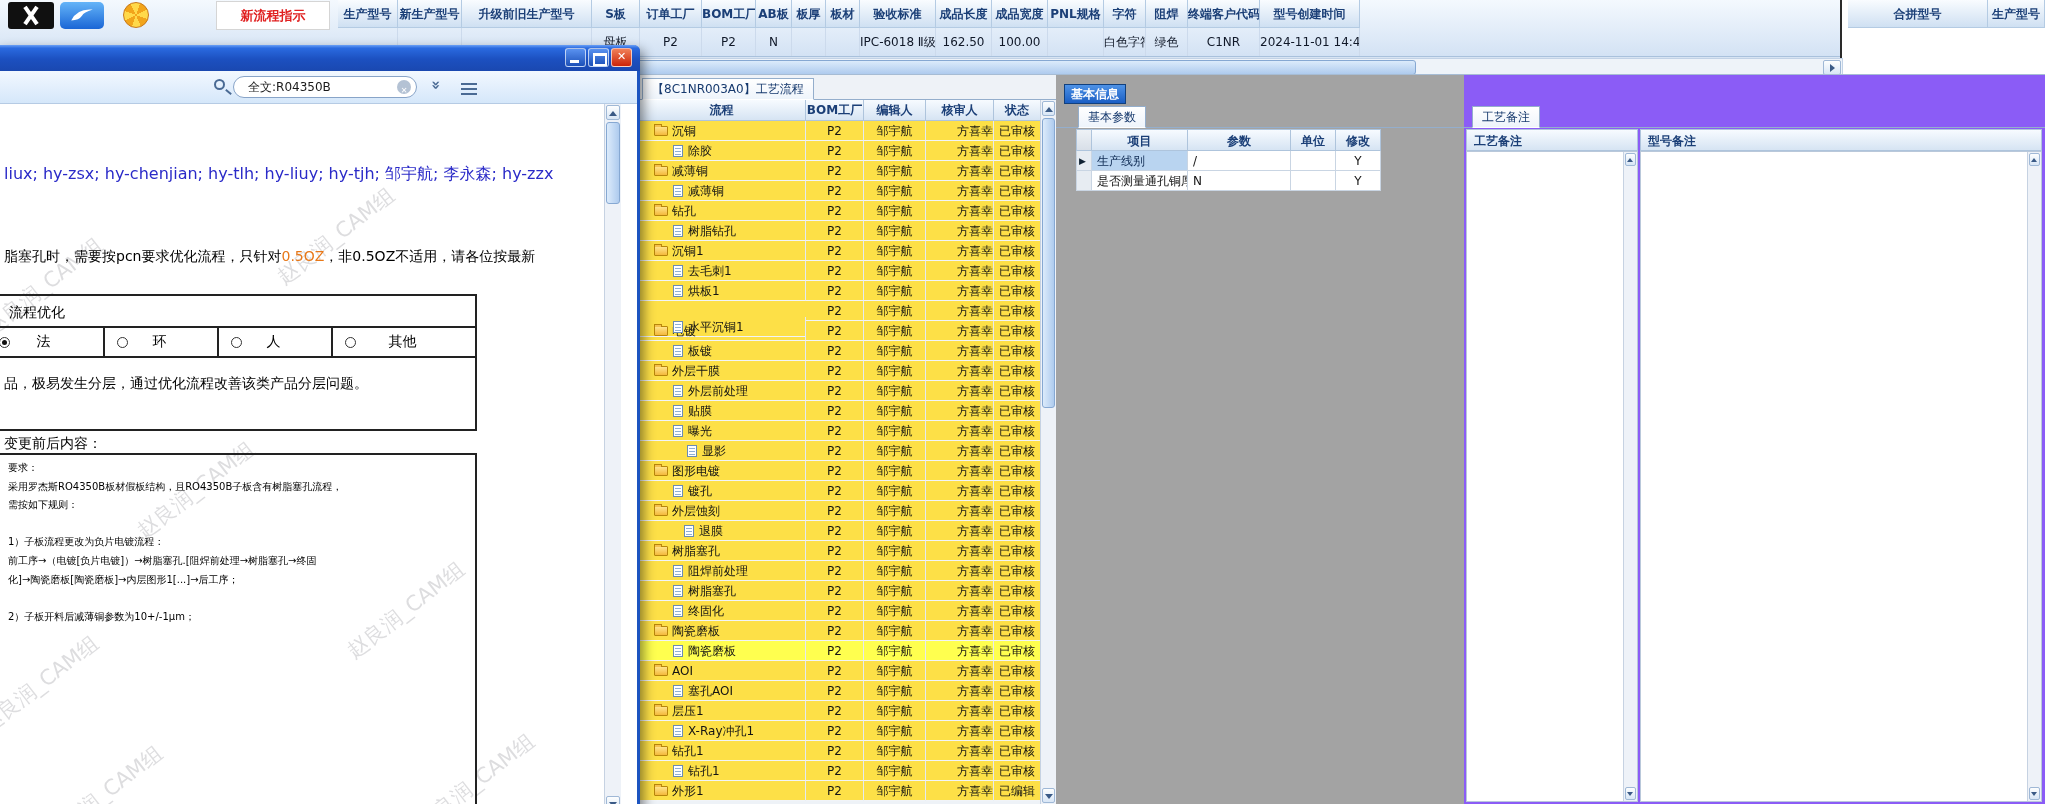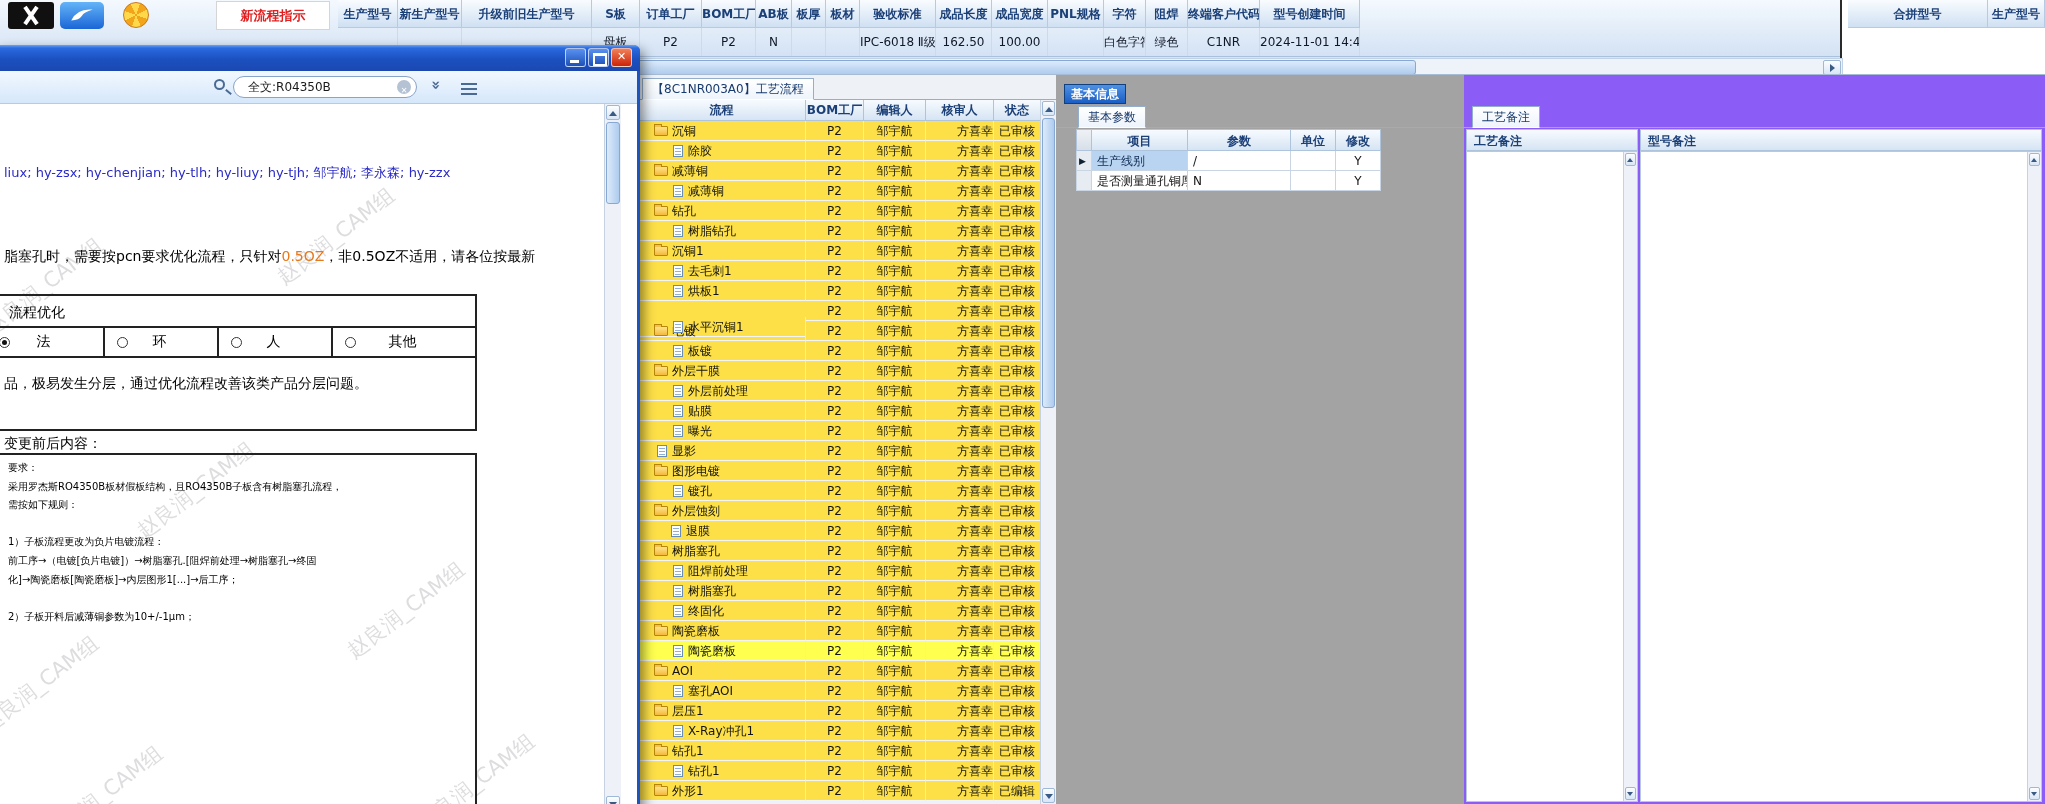--- a/index.html
+++ b/index.html
@@ -162,21 +162,21 @@
   #docarea { position:absolute; left:0; top:59px; right:0; bottom:0; background:#fff; overflow:hidden; }
   #doc-vscroll { position:absolute; right:16px; top:0; bottom:0; width:17px; background:#eef2f8; border-left:1px solid #c6d2e2; }
   #doc-vscroll .vthumb { top:18px; height:82px; }
 
   .wm { position:absolute; transform:rotate(-38deg); font-size:21px; color:rgba(148,150,155,.32); white-space:nowrap; z-index:0; }
   .wm:nth-of-type(1){ left:-24px; top:168px; } .wm:nth-of-type(2){ left:128px; top:372px; }
   .wm:nth-of-type(3){ left:-28px; top:566px; } .wm:nth-of-type(4){ left:268px; top:118px; }
   .wm:nth-of-type(5){ left:338px; top:492px; } .wm:nth-of-type(6){ left:36px; top:676px; }
   .wm:nth-of-type(7){ left:408px; top:664px; }
 
-  #recipients { position:absolute; left:7px; top:60px; font-size:13px; color:#2a2ac8; white-space:nowrap; }
+  #recipients { position:absolute; left:7px; top:60px; font-size:16px; color:#2a2ac8; white-space:nowrap; }
   #intro { position:absolute; left:7px; top:144px; font-size:14px; color:#000; white-space:nowrap; }
   #intro .em { color:#e87818; }
 
   #fbox1 { position:absolute; left:-12px; top:190px; width:492px; height:137px; border:2px solid #222; background:transparent; }
   #ftitle { height:32px; line-height:32px; padding-left:22px; font-size:14px; color:#000; border-bottom:2px solid #222; }
   #radio-row { display:flex; height:30px; border-bottom:2px solid #222; }
   .rcell { flex:none; display:flex; align-items:center; border-right:2px solid #222; padding-left:12px; }
   .rcell:nth-child(1){ width:118px; } .rcell:nth-child(2){ width:114px; }
   .rcell:nth-child(3){ width:114px; } .rcell:nth-child(4){ width:142px; border-right:none; }
   .radio { width:11px; height:11px; border:1px solid #333; border-radius:50%; position:relative; flex:none; }
@@ -419,21 +419,21 @@
           <div class="tc st">已审核</div>
         </div>
         <div class="trow">
           <div class="tc name" style="padding-left: 35px;"><div class="doc-ic"></div><span>曝光</span></div>
           <div class="tc bom">P2</div>
           <div class="tc ed">邹宇航</div>
           <div class="tc au">方喜幸</div>
           <div class="tc st">已审核</div>
         </div>
         <div class="trow">
-          <div class="tc name" style="padding-left: 19px;"><div class="doc-ic"></div><span>显影</span></div>
+          <div class="tc name" style="padding-left: 49px;"><div class="doc-ic"></div><span>显影</span></div>
           <div class="tc bom">P2</div>
           <div class="tc ed">邹宇航</div>
           <div class="tc au">方喜幸</div>
           <div class="tc st">已审核</div>
         </div>
         <div class="trow">
           <div class="tc name" style="padding-left: 16px;"><div class="folder-ic"></div><span>图形电镀</span></div>
           <div class="tc bom">P2</div>
           <div class="tc ed">邹宇航</div>
           <div class="tc au">方喜幸</div>
@@ -447,21 +447,21 @@
           <div class="tc st">已审核</div>
         </div>
         <div class="trow">
           <div class="tc name" style="padding-left: 16px;"><div class="folder-ic"></div><span>外层蚀刻</span></div>
           <div class="tc bom">P2</div>
           <div class="tc ed">邹宇航</div>
           <div class="tc au">方喜幸</div>
           <div class="tc st">已审核</div>
         </div>
         <div class="trow">
-          <div class="tc name" style="padding-left: 33px;"><div class="doc-ic"></div><span>退膜</span></div>
+          <div class="tc name" style="padding-left: 46px;"><div class="doc-ic"></div><span>退膜</span></div>
           <div class="tc bom">P2</div>
           <div class="tc ed">邹宇航</div>
           <div class="tc au">方喜幸</div>
           <div class="tc st">已审核</div>
         </div>
         <div class="trow">
           <div class="tc name" style="padding-left: 16px;"><div class="folder-ic"></div><span>树脂塞孔</span></div>
           <div class="tc bom">P2</div>
           <div class="tc ed">邹宇航</div>
           <div class="tc au">方喜幸</div>

